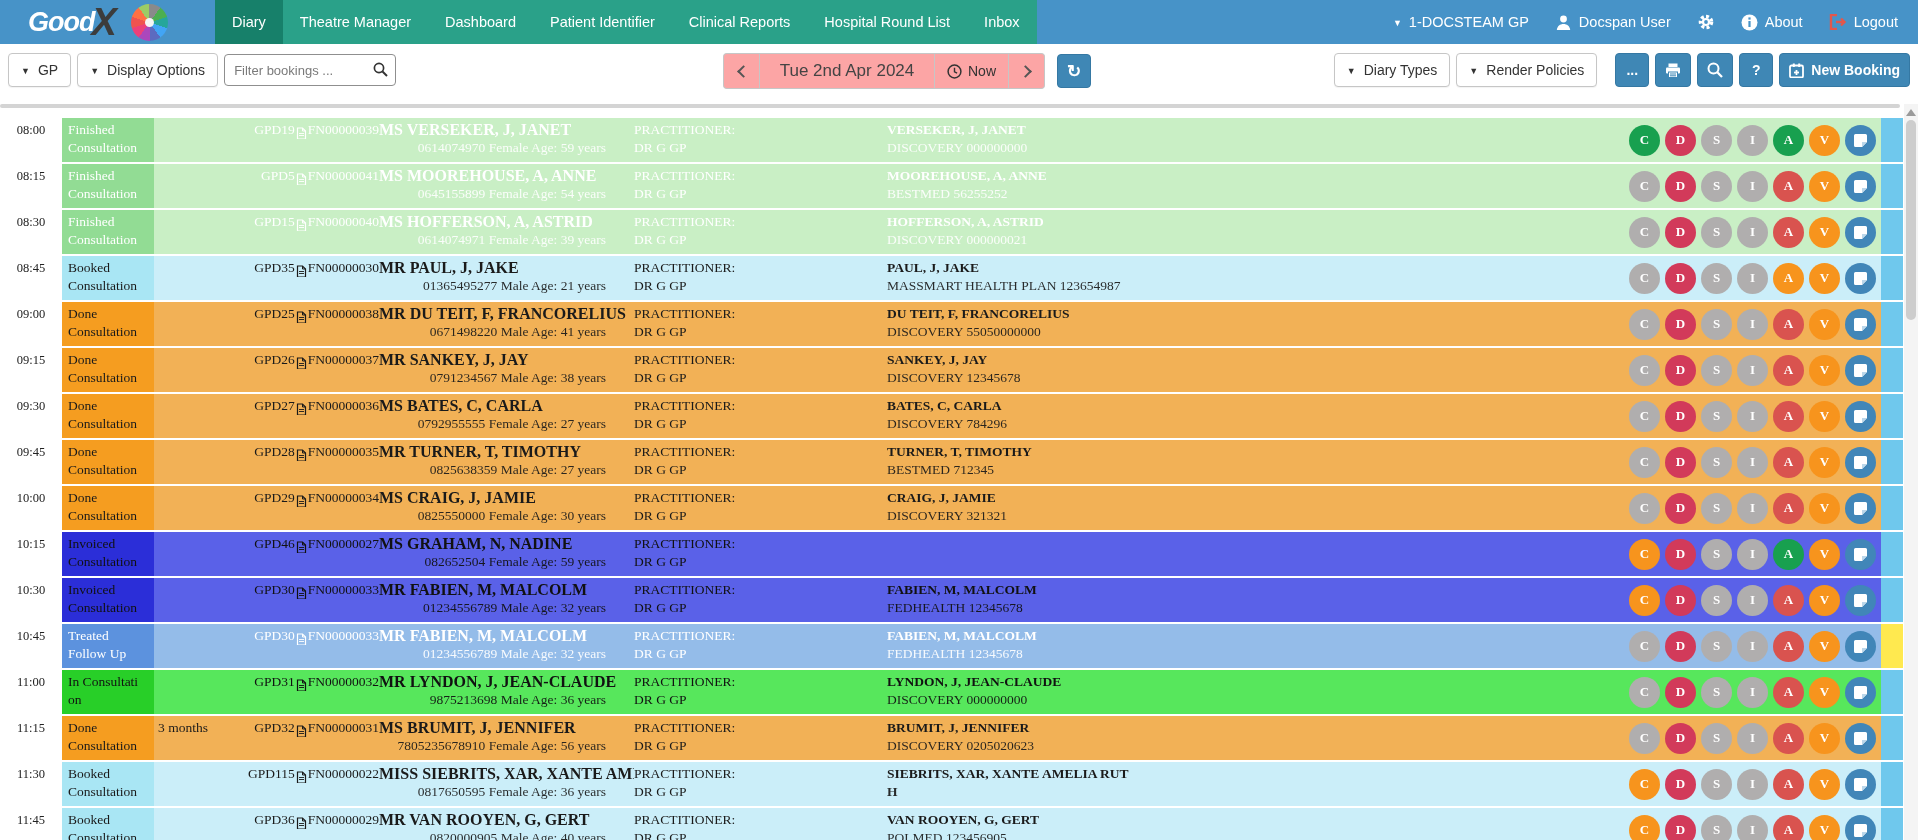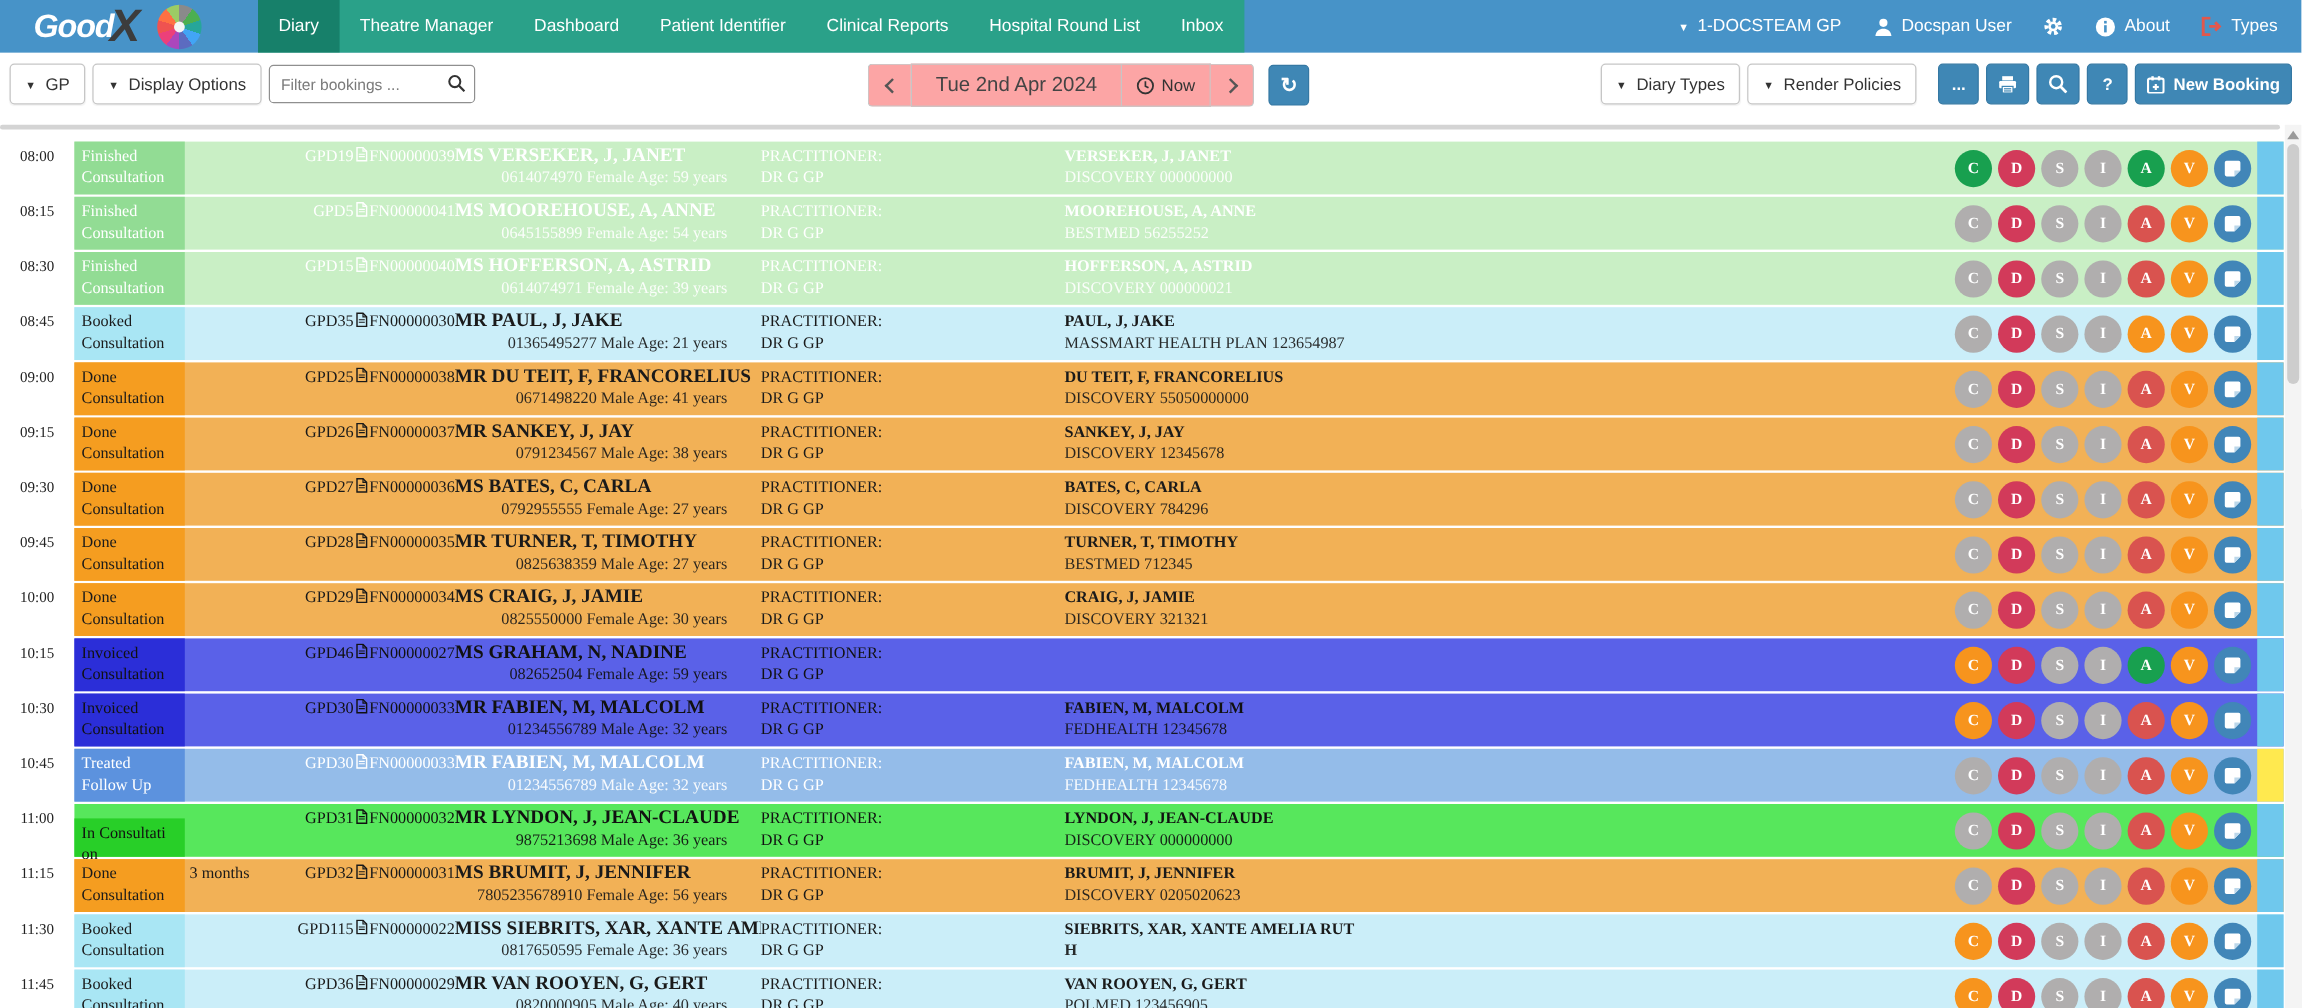--- a/index.html
+++ b/index.html
@@ -61,21 +61,21 @@
   .hscrollbar { position:absolute; left:0; top:104px; width:1900px; height:4px; background:#d4d4d4; border-radius:2px; }
   .rows { position:absolute; left:0; top:118px; width:1904px; }
   .row { display:flex; height:44px; margin-bottom:2px;font-family:Liberation Serif, serif; }
   .time-cell { width:62px; min-width:62px; display:flex; align-items:flex-start; justify-content:center;
     padding-top:5px; font-size:12.5px; color:#222; background:#fff; }
   .rowbody { position:relative; display:flex; width:1841px; align-items:stretch; }
   .status-cell { width:92px; min-width:92px; padding:3px 0 0 6px; font-size:13.5px; line-height:18px; }
   .main-cell { position:relative; width:480px; min-width:480px; padding-top:3px; overflow:hidden; }
   .prefix { position:absolute; left:4px; top:4px; font-size:13.5px; }
   .line1 { display:flex; white-space:nowrap; font-size:13.5px; line-height:18px; overflow:hidden; }
-  .codes { display:inline-flex; justify-content:flex-end; align-items:flex-start; width:225px; min-width:225px; }
+  .codes { display:inline-flex; justify-content:flex-end; align-items:flex-end; width:225px; min-width:225px; }
   .pname { font-weight:bold; font-size:16px; }
   .line2 { text-align:right; padding-right:28px; font-size:13.5px; line-height:18px; opacity:.92; }
   .pract-cell { width:250px; min-width:250px; padding-top:3px; font-size:13.5px; line-height:18px; }
   .patient-cell { width:500px; min-width:500px; padding:3px 0 0 3px; font-size:13.5px; line-height:18px; }
   .patname { font-weight:bold; }
   .patmed { opacity:.92; }
   .actions { display:flex; align-items:center; gap:5px; margin-left:auto; padding-right:5px; }
   .abtn { width:31px; height:31px; border-radius:50%; color:#fff; font-weight:bold; font-size:13px;
     display:flex; align-items:center; justify-content:center; cursor:pointer; }
   .strip { width:22px; min-width:22px; }
@@ -132,21 +132,21 @@
             <rect x="7.4" y="7" width="2.2" height="6" fill="#4793c8"></rect>
             <rect x="7.4" y="3.4" width="2.2" height="2.2" fill="#4793c8"></rect>
           </svg>
         <span>About</span>
       </span>
       <span class="tb-item">
         <svg class="icon-svg" width="18" height="16" viewBox="0 0 18 16">
             <path d="M8 1H2v14h6" fill="none" stroke="#e2574c" stroke-width="2.4"></path>
             <path d="M7 8h8M12 4.5 15.5 8 12 11.5" fill="none" stroke="#e2574c" stroke-width="2.4"></path>
           </svg>
-        <span>Types</span>
+        <span>Logout</span>
       </span>
     </div>
   </header>
 
   <div class="toolbar">
     <div class="tb-group g-left">
       <button class="btn-white">
         <span class="caret">▼</span>
         <span>GP</span>
       </button>
@@ -809,21 +809,21 @@
               </svg>
             </span>
           </div>
       <div class="strip" style="background: rgb(255, 233, 79);"></div>
     </div>
   </div>
 
   <div class="row">
     <div class="time-cell">11:00</div>
     <div class="rowbody" style="background: rgb(87, 231, 92); color: rgb(17, 17, 17);">
-      <div class="status-cell" style="background: rgb(40, 207, 40); margin-top: 12px;">
+      <div class="status-cell" style="background: rgb(40, 207, 40);">
         <div>In Consultati</div>
         <div>on</div>
       </div>
       <div class="main-cell">
         <span class="prefix"></span>
         <div class="line1">
           <span class="codes">
             <span>GPD31</span>
             <svg class="doc-icon" width="11" height="13" viewBox="0 0 11 13">
                   <path d="M1.5 1h5l3 3v8h-8z" fill="none" stroke="currentColor" stroke-width="1.2"></path>

